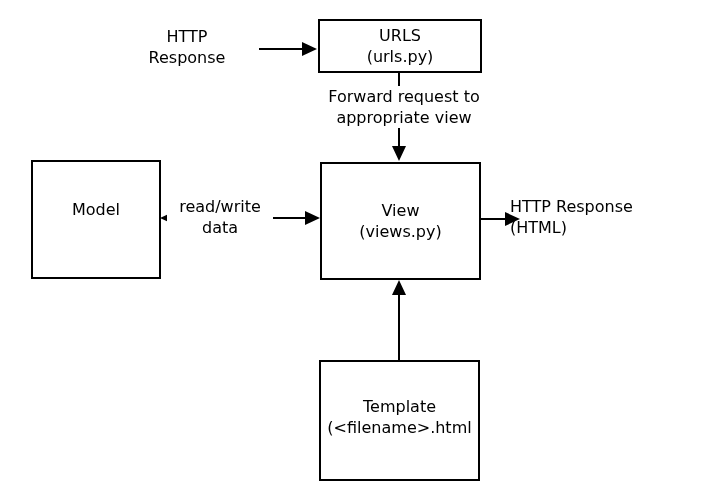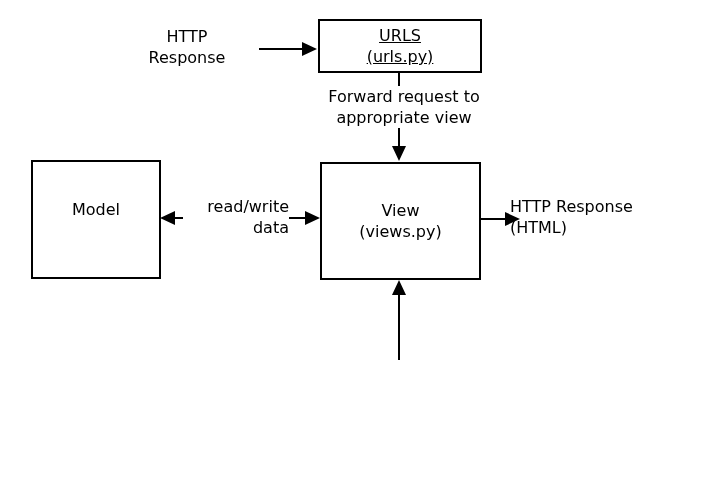--- a/index.html
+++ b/index.html
@@ -19,28 +19,28 @@
     position: absolute;
     border: 2px solid #000000;
     background: #ffffff;
     display: flex;
     flex-direction: column;
     align-items: center;
     justify-content: center;
     text-align: center;
     z-index: 3;
   }
-  .node-urls     { left: 318px; top: 19px;  width: 164px; height: 54px; text-decoration: underline; }
+  .node-urls     { left: 318px; top: 19px;  width: 164px; height: 54px; }
   .node-model    { left: 31px;  top: 160px; width: 130px; height: 119px; padding-bottom: 20px; }
   .node-view     { left: 320px; top: 162px; width: 161px; height: 118px; padding-bottom: 0; }
   .node-template { left: 319px; top: 360px; width: 161px; height: 121px; padding-bottom: 8px; }
   .flabel { position: absolute; z-index: 2; background: #ffffff; }
   .flabel-http-request { left: 127px; top: 26px; width: 120px; text-align: center; background: transparent; }
   .flabel-forward      { left: 318px; top: 86px; width: 172px; text-align: center; }
-  .flabel-readwrite    { left: 183px; top: 196px; width: 106px; text-align: right; }
+  .flabel-readwrite    { left: 167px; top: 196px; width: 106px; text-align: center; }
   .flabel-response     { left: 510px; top: 196px; width: 155px; background: transparent; }
   .hline { position: absolute; height: 2px; background: #000000; z-index: 1; }
   .vline { position: absolute; width: 2px;  background: #000000; z-index: 1; }
   .ah { position: absolute; width: 0; height: 0; z-index: 1; }
   .ah-right { border-top: 7px solid transparent; border-bottom: 7px solid transparent; border-left: 15px solid #000000; }
   .ah-left  { border-top: 7px solid transparent; border-bottom: 7px solid transparent; border-right: 15px solid #000000; }
   .ah-down  { border-left: 7px solid transparent; border-right: 7px solid transparent; border-top: 15px solid #000000; }
   .ah-up    { border-left: 7px solid transparent; border-right: 7px solid transparent; border-bottom: 15px solid #000000; }
 </style>
 </head>
@@ -71,20 +71,24 @@
 
   <div class="node node-model">
     <span>Model</span>
   </div>
 
   <div class="node node-view">
     <span>View</span>
     <span>(views.py)</span>
   </div>
 
+  <div class="node node-template">
+    <span>Template</span>
+    <span>(&lt;filename&gt;.html</span>
+  </div>
 
   <div class="flabel flabel-http-request">
     <div>HTTP</div>
     <div>Response</div>
   </div>
 
   <div class="flabel flabel-forward">
     <div>Forward request to</div>
     <div>appropriate view</div>
   </div>

